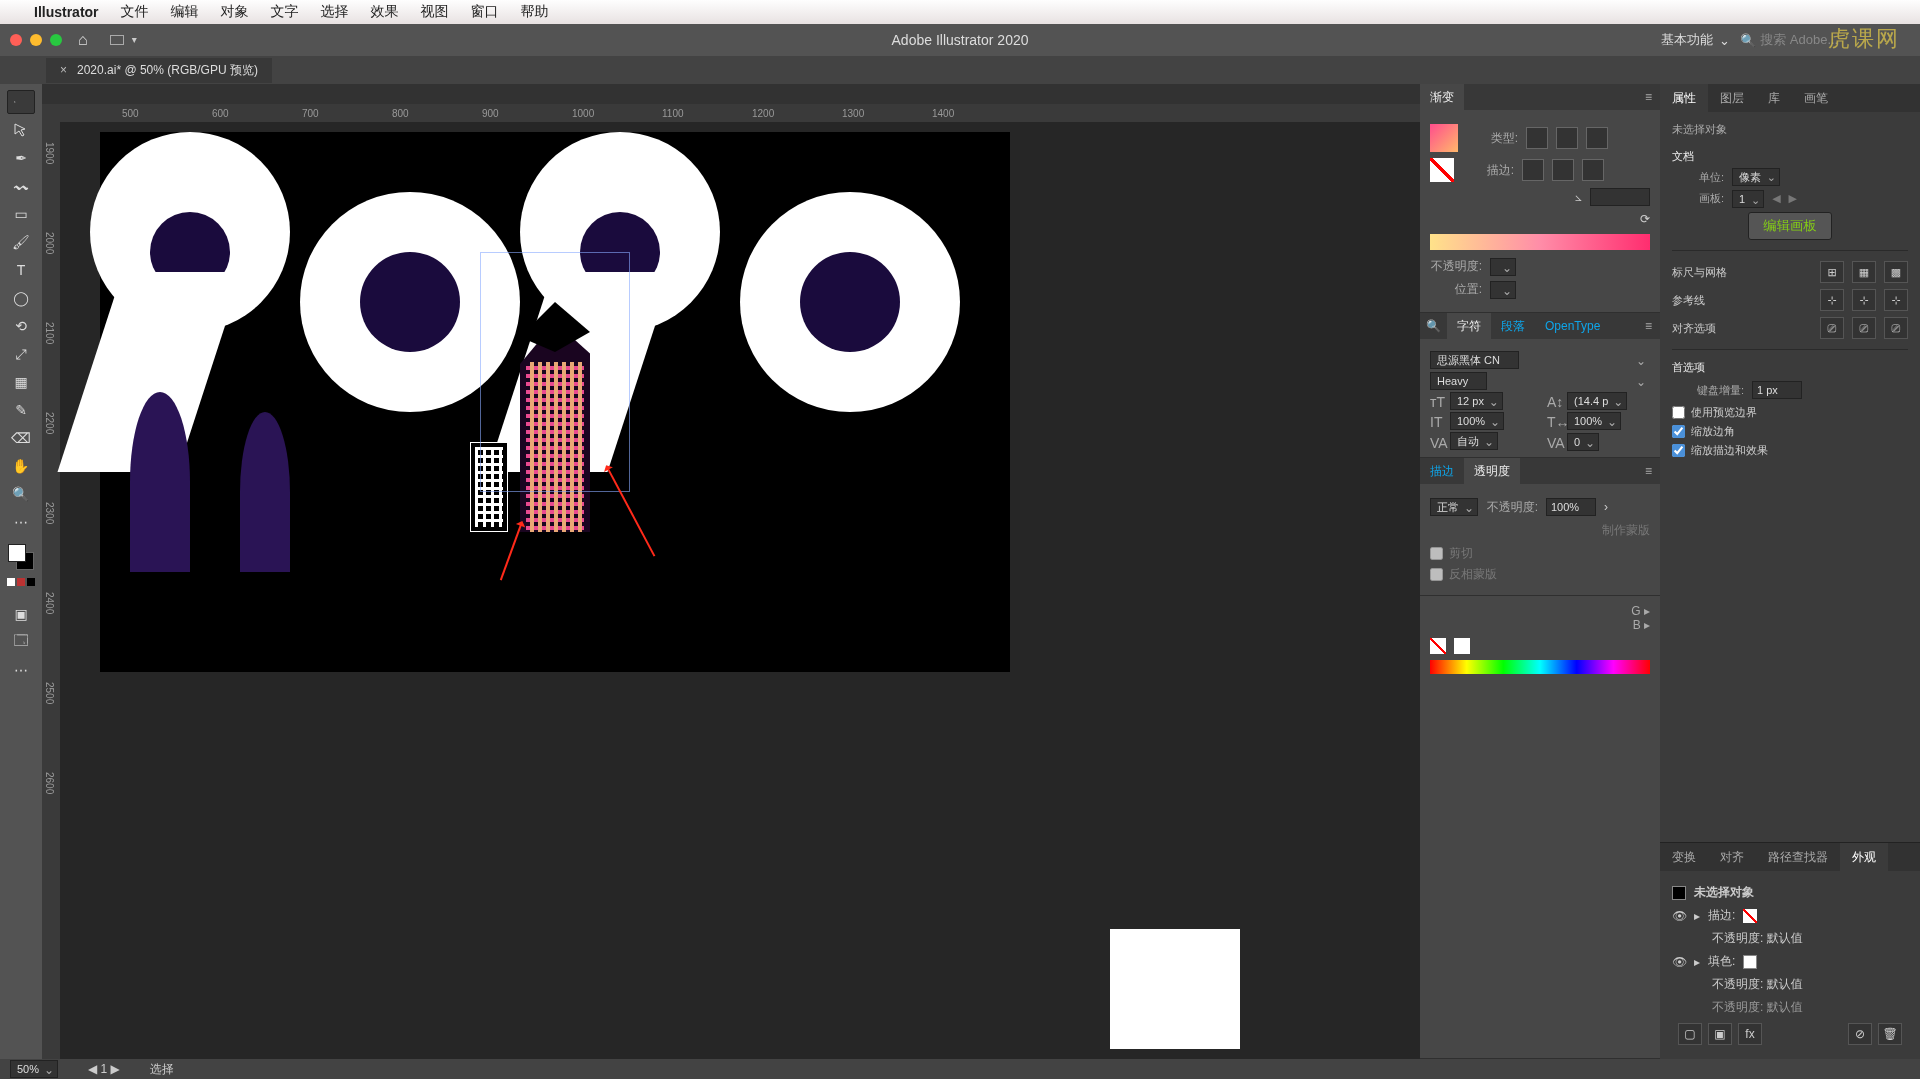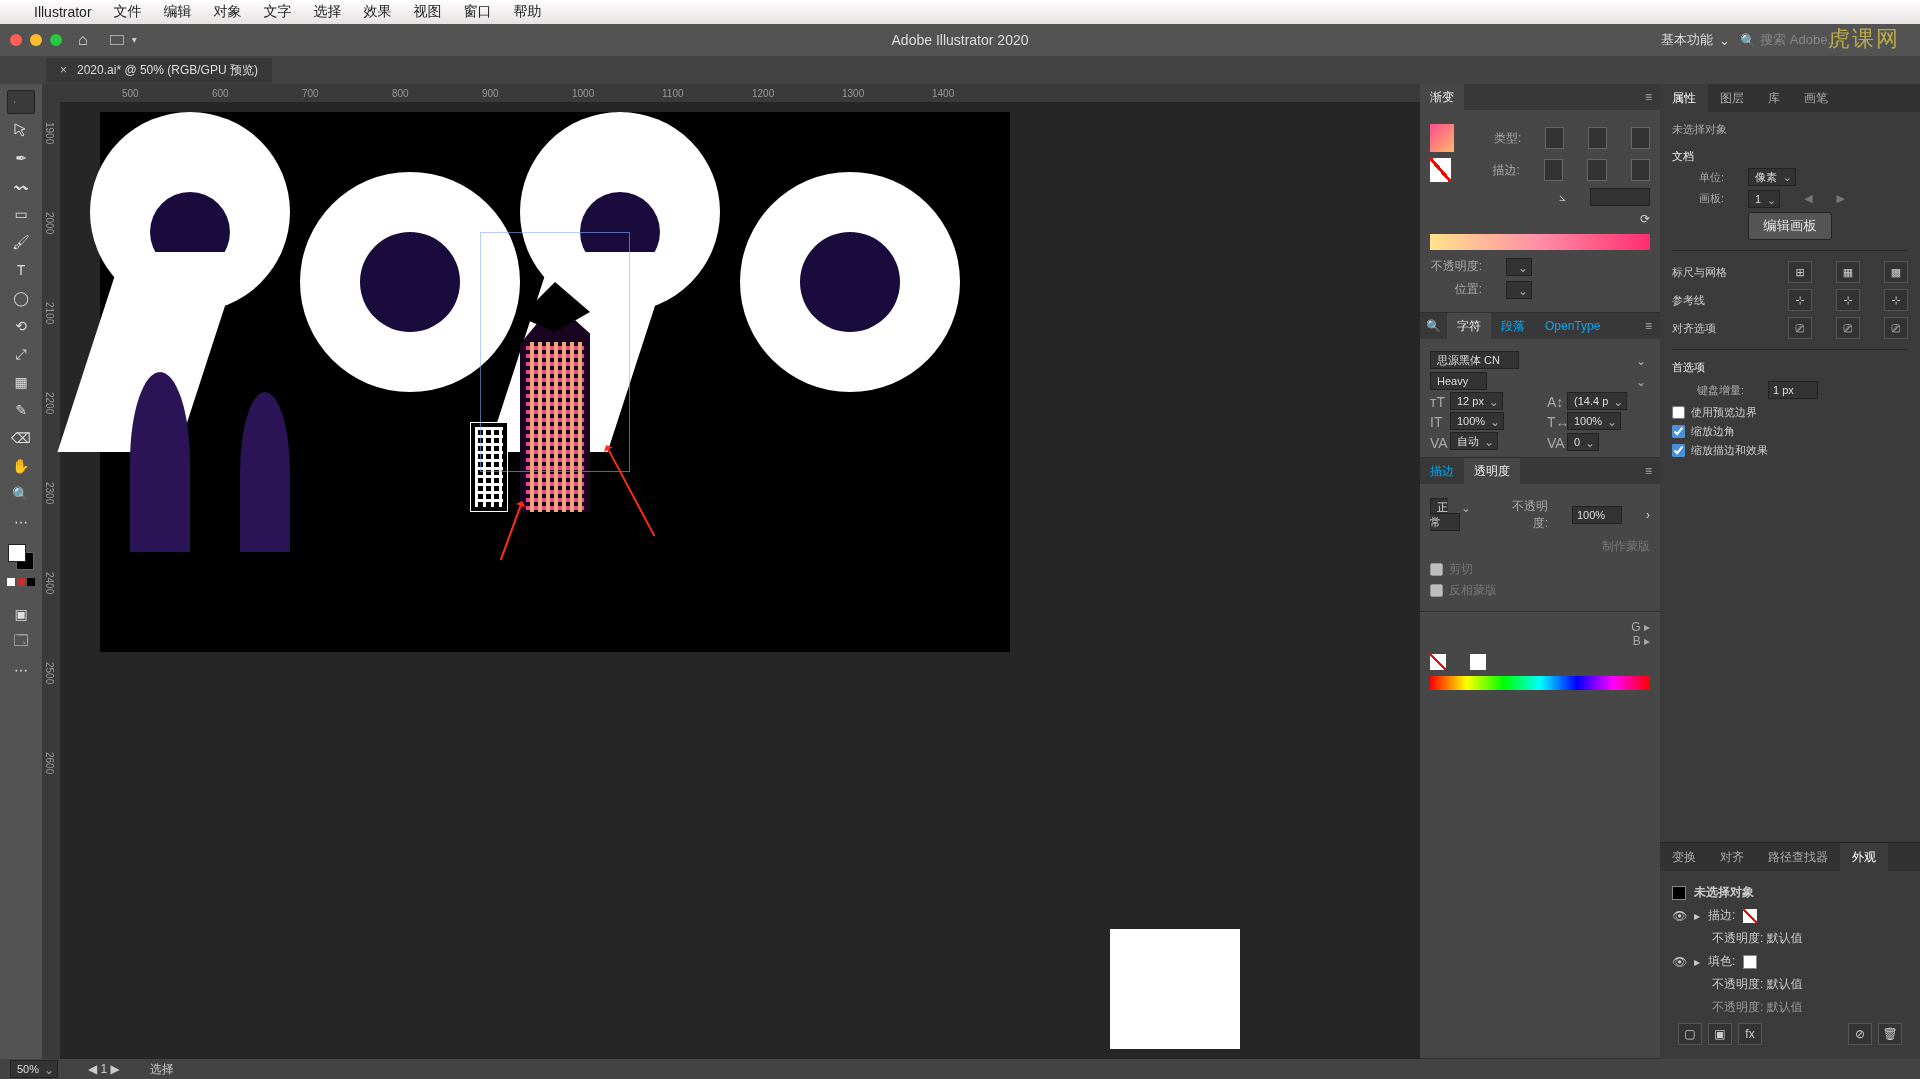--- a/index.html
+++ b/index.html
@@ -1,21 +1,21 @@
 <!DOCTYPE html>
 <html><head>
 <meta charset="utf-8">
 <style>
 * { margin:0; padding:0; box-sizing:border-box; font-family: -apple-system, "Helvetica Neue", Arial, sans-serif; }
 body { background:#323232; color:#ccc; font-size:11px; width:1920px; height:1079px; overflow:hidden; position:relative; }
 
 
 .mac-menu { height:24px; background:linear-gradient(#fefefe,#e8e2e2); display:flex; align-items:center; padding:0 12px; gap:22px; color:#222; font-size:14px; }
 .mac-menu .apple { font-size:16px; }
-.mac-menu .app-name { font-weight:400; }
+.mac-menu .app-name { font-weight:700; }
 
 
 .titlebar { height:32px; background:#535353; display:flex; align-items:center; padding:0 10px; gap:8px; position:relative; }
 .traffic { display:flex; gap:8px; }
 .traffic span { width:12px; height:12px; border-radius:50%; display:block; }
 .tr-close{background:#ff5f57;} .tr-min{background:#febc2e;} .tr-max{background:#28c840;}
 .home-icon { color:#ddd; font-size:16px; margin-left:8px; }
 .arrange-icon { width:14px; height:10px; border:1px solid #aaa; display:inline-block; margin-left:14px; position:relative; }
 .arrange-icon::after{content:"▾"; color:#ccc; position:absolute; right:-14px; top:-2px; font-size:10px;}
 .title-center { position:absolute; left:50%; transform:translateX(-50%); color:#ddd; font-size:14px; }
@@ -35,21 +35,21 @@
 .tool { width:28px; height:24px; display:flex; align-items:center; justify-content:center; color:#ddd; font-size:14px; border-radius:2px; }
 .tool.sel{background:#3a3a3a;}
 .tool svg{width:16px;height:16px;fill:#ddd;}
 .swatch-pair{position:relative;width:26px;height:26px;margin-top:6px;}
 .swatch-pair .fg{position:absolute;top:0;left:0;width:18px;height:18px;background:#fff;border:1px solid #222;}
 .swatch-pair .bg{position:absolute;bottom:0;right:0;width:18px;height:18px;background:#000;border:1px solid #666;}
 .mini-swatches{display:flex;gap:2px;margin-top:4px;}
 .mini-swatches span{width:8px;height:8px;}
 
 
-.canvas-wrap{flex:1;display:flex;flex-direction:column;background:#7dd3fc;position:relative;}
+.canvas-wrap{flex:1;display:flex;flex-direction:column;background:#7dd3fc;position:relative;margin-top:20px;}
 .ruler-h{height:18px;background:#3a3a3a;display:flex;align-items:center;color:#999;font-size:10px;position:relative;overflow:hidden;}
 .ruler-h span{position:absolute;}
 .canvas-body{flex:1;display:flex;overflow:hidden;position:relative;}
 .ruler-v{width:18px;background:#3a3a3a;color:#999;font-size:10px;position:relative;}
 .ruler-v span{position:absolute;left:2px;writing-mode:vertical-lr;}
 .artboard-zone{flex:1;position:relative;background:#262626;}
 .artboard{position:absolute;left:40px;top:10px;width:910px;height:540px;background:#000;}
 .bg2020{position:absolute;inset:0;}
 .zero{position:absolute;width:220px;height:220px;border-radius:50%;background:#fff;}
 .zero .hole{position:absolute;left:50%;top:50%;width:100px;height:100px;border-radius:50%;background:#1a0b3d;transform:translate(-50%,-50%);}
@@ -71,21 +71,21 @@
 .float-thumb{position:absolute;right:180px;bottom:10px;width:130px;height:120px;background:#fff;}
 
 
 .mid-panels{width:240px;background:#474747;display:flex;flex-direction:column;font-size:12px;}
 .panel{border-bottom:1px solid #2f2f2f;}
 .panel-tabs{display:flex;background:#383838;height:26px;align-items:center;}
 .panel-tab{padding:0 10px;color:#0ea5e9;height:100%;display:flex;align-items:center;}
 .panel-tab.active{background:#474747;color:#eee;}
 .panel-menu{margin-left:auto;padding:0 8px;color:#aaa;}
 .panel-body{padding:8px 10px;}
-.row{display:flex;align-items:center;gap:24px;margin:6px 0;}
+.row{display:flex;align-items:center;gap:8px;margin:6px 0;}
 .row label{color:#aaa;width:52px;text-align:right;}
 .grad-preview{width:28px;height:28px;background:linear-gradient(135deg,#ff4d8d,#ffb86b);}
 .none-box{width:24px;height:24px;background:#fff;position:relative;}
 .none-box::after{content:"";position:absolute;inset:0;background:linear-gradient(to top right,transparent 45%,red 45%,red 55%,transparent 55%);}
 .type-btn{width:22px;height:22px;background:#333;border:1px solid #666;}
 .grad-bar{height:16px;background:linear-gradient(90deg,#ffe28a,#ff8da8,#ff2d6f);margin:8px 0;}
 select,.sel{background:#333;border:1px solid #222;color:#ddd;padding:2px 18px 2px 6px;font-size:11px;appearance:none;position:relative;}
 .sel-wrap{position:relative;display:inline-block;}
 .sel-wrap::after{content:"⌄";position:absolute;right:4px;top:1px;color:#aaa;pointer-events:none;}
 input.field{background:#333;border:1px solid #222;color:#ddd;padding:2px 4px;width:50px;font-size:11px;}
@@ -93,21 +93,21 @@
 .char-grid .cell{display:flex;align-items:center;gap:4px;}
 .icon-sm{width:16px;height:14px;display:inline-block;color:#aaa;font-size:14px;}
 
 .right-panels{width:260px;background:#3b3b3b;display:flex;flex-direction:column;}
 .rt-tabs{display:flex;background:#323232;height:28px;align-items:center;}
 .rt-tab{padding:0 12px;color:#aaa;height:100%;display:flex;align-items:center;font-size:12px;}
 .rt-tab.active{background:#3b3b3b;color:#fff;}
 .rt-body{padding:10px 12px;flex:1;}
 .section-title{color:#eee;margin:6px 0;}
 .help-text{color:#aaa;margin-bottom:12px;}
-.btn{background:#555;border:1px solid #222;padding:4px 14px;color:#e5e5e5;border-radius:3px;}
+.btn{background:#555;border:1px solid #222;padding:4px 14px;color:#84cc16;border-radius:3px;}
 .icon-btn{width:24px;height:22px;background:#333;border:1px solid #555;display:inline-flex;align-items:center;justify-content:center;}
 .hr{height:1px;background:#2a2a2a;margin:10px 0;}
 .check{display:flex;align-items:center;gap:6px;margin:4px 0;}
 .check input{accent-color:#4a90d9;}
 
 .appearance-list{font-size:12px;}
 .ap-row{display:flex;align-items:center;gap:8px;padding:3px 0;}
 .eye{width:14px;color:#ccc;}
 .ap-swatch{width:14px;height:14px;border:1px solid #888;}
 

